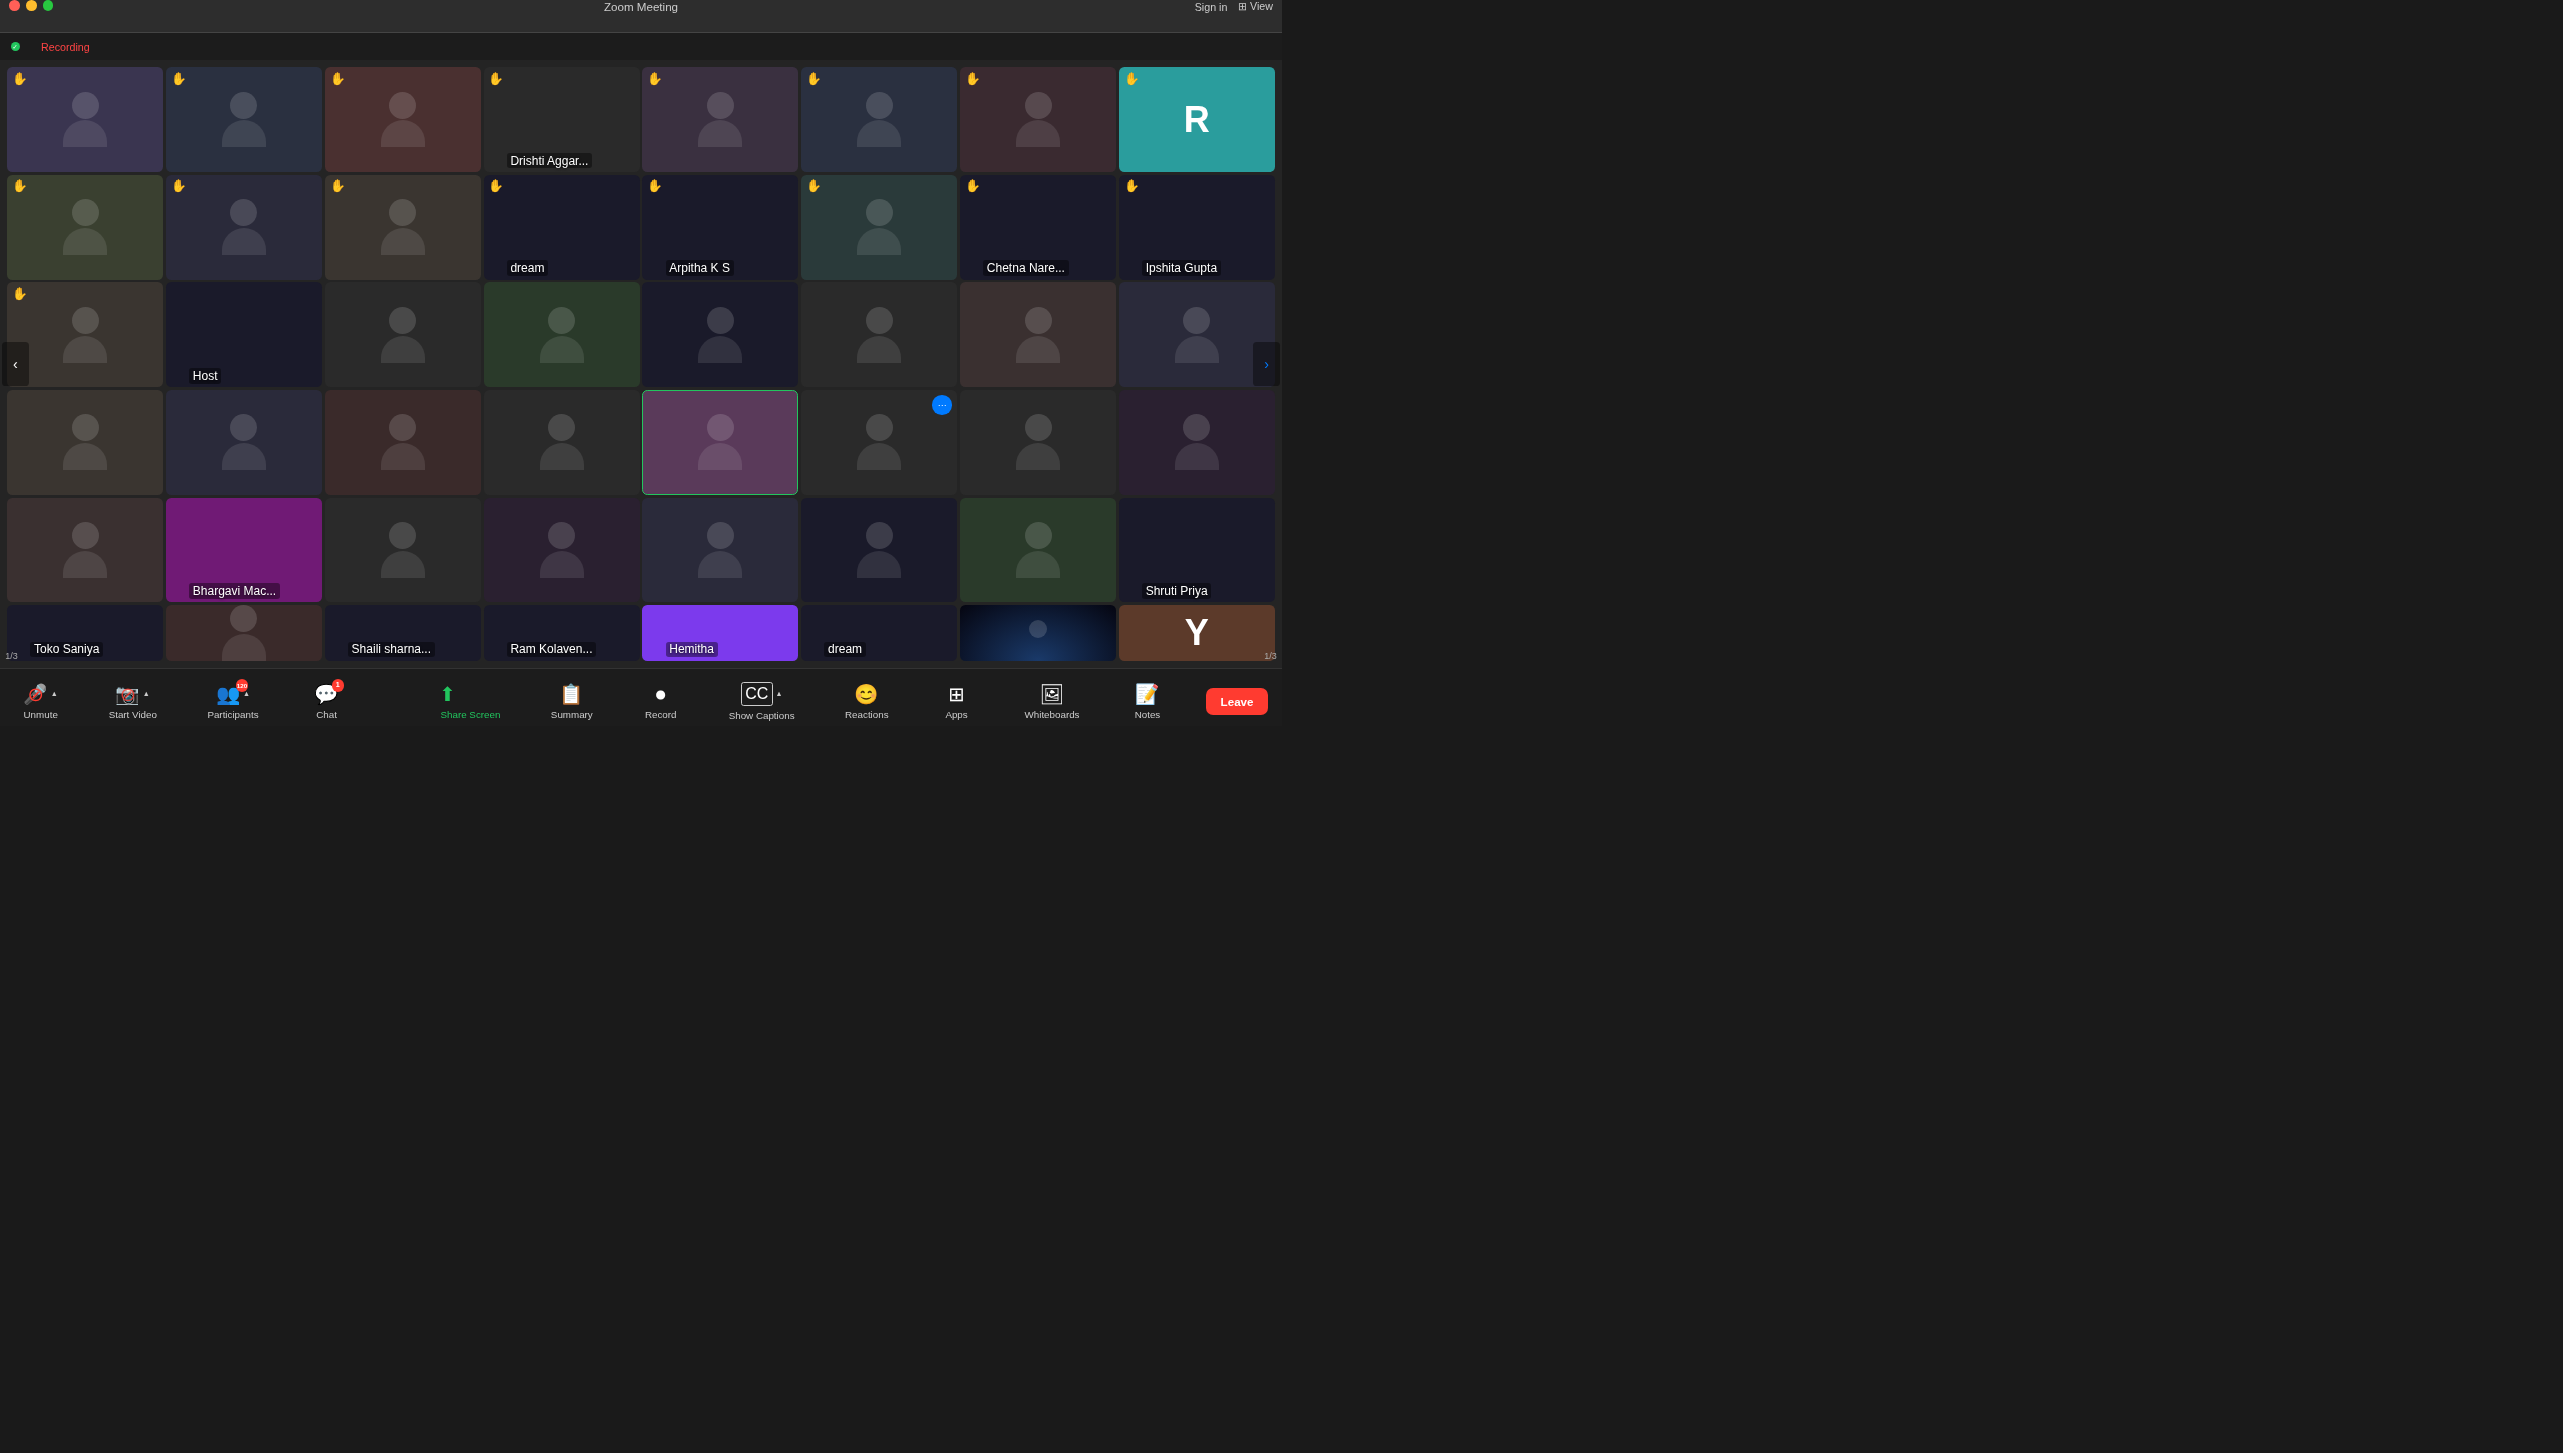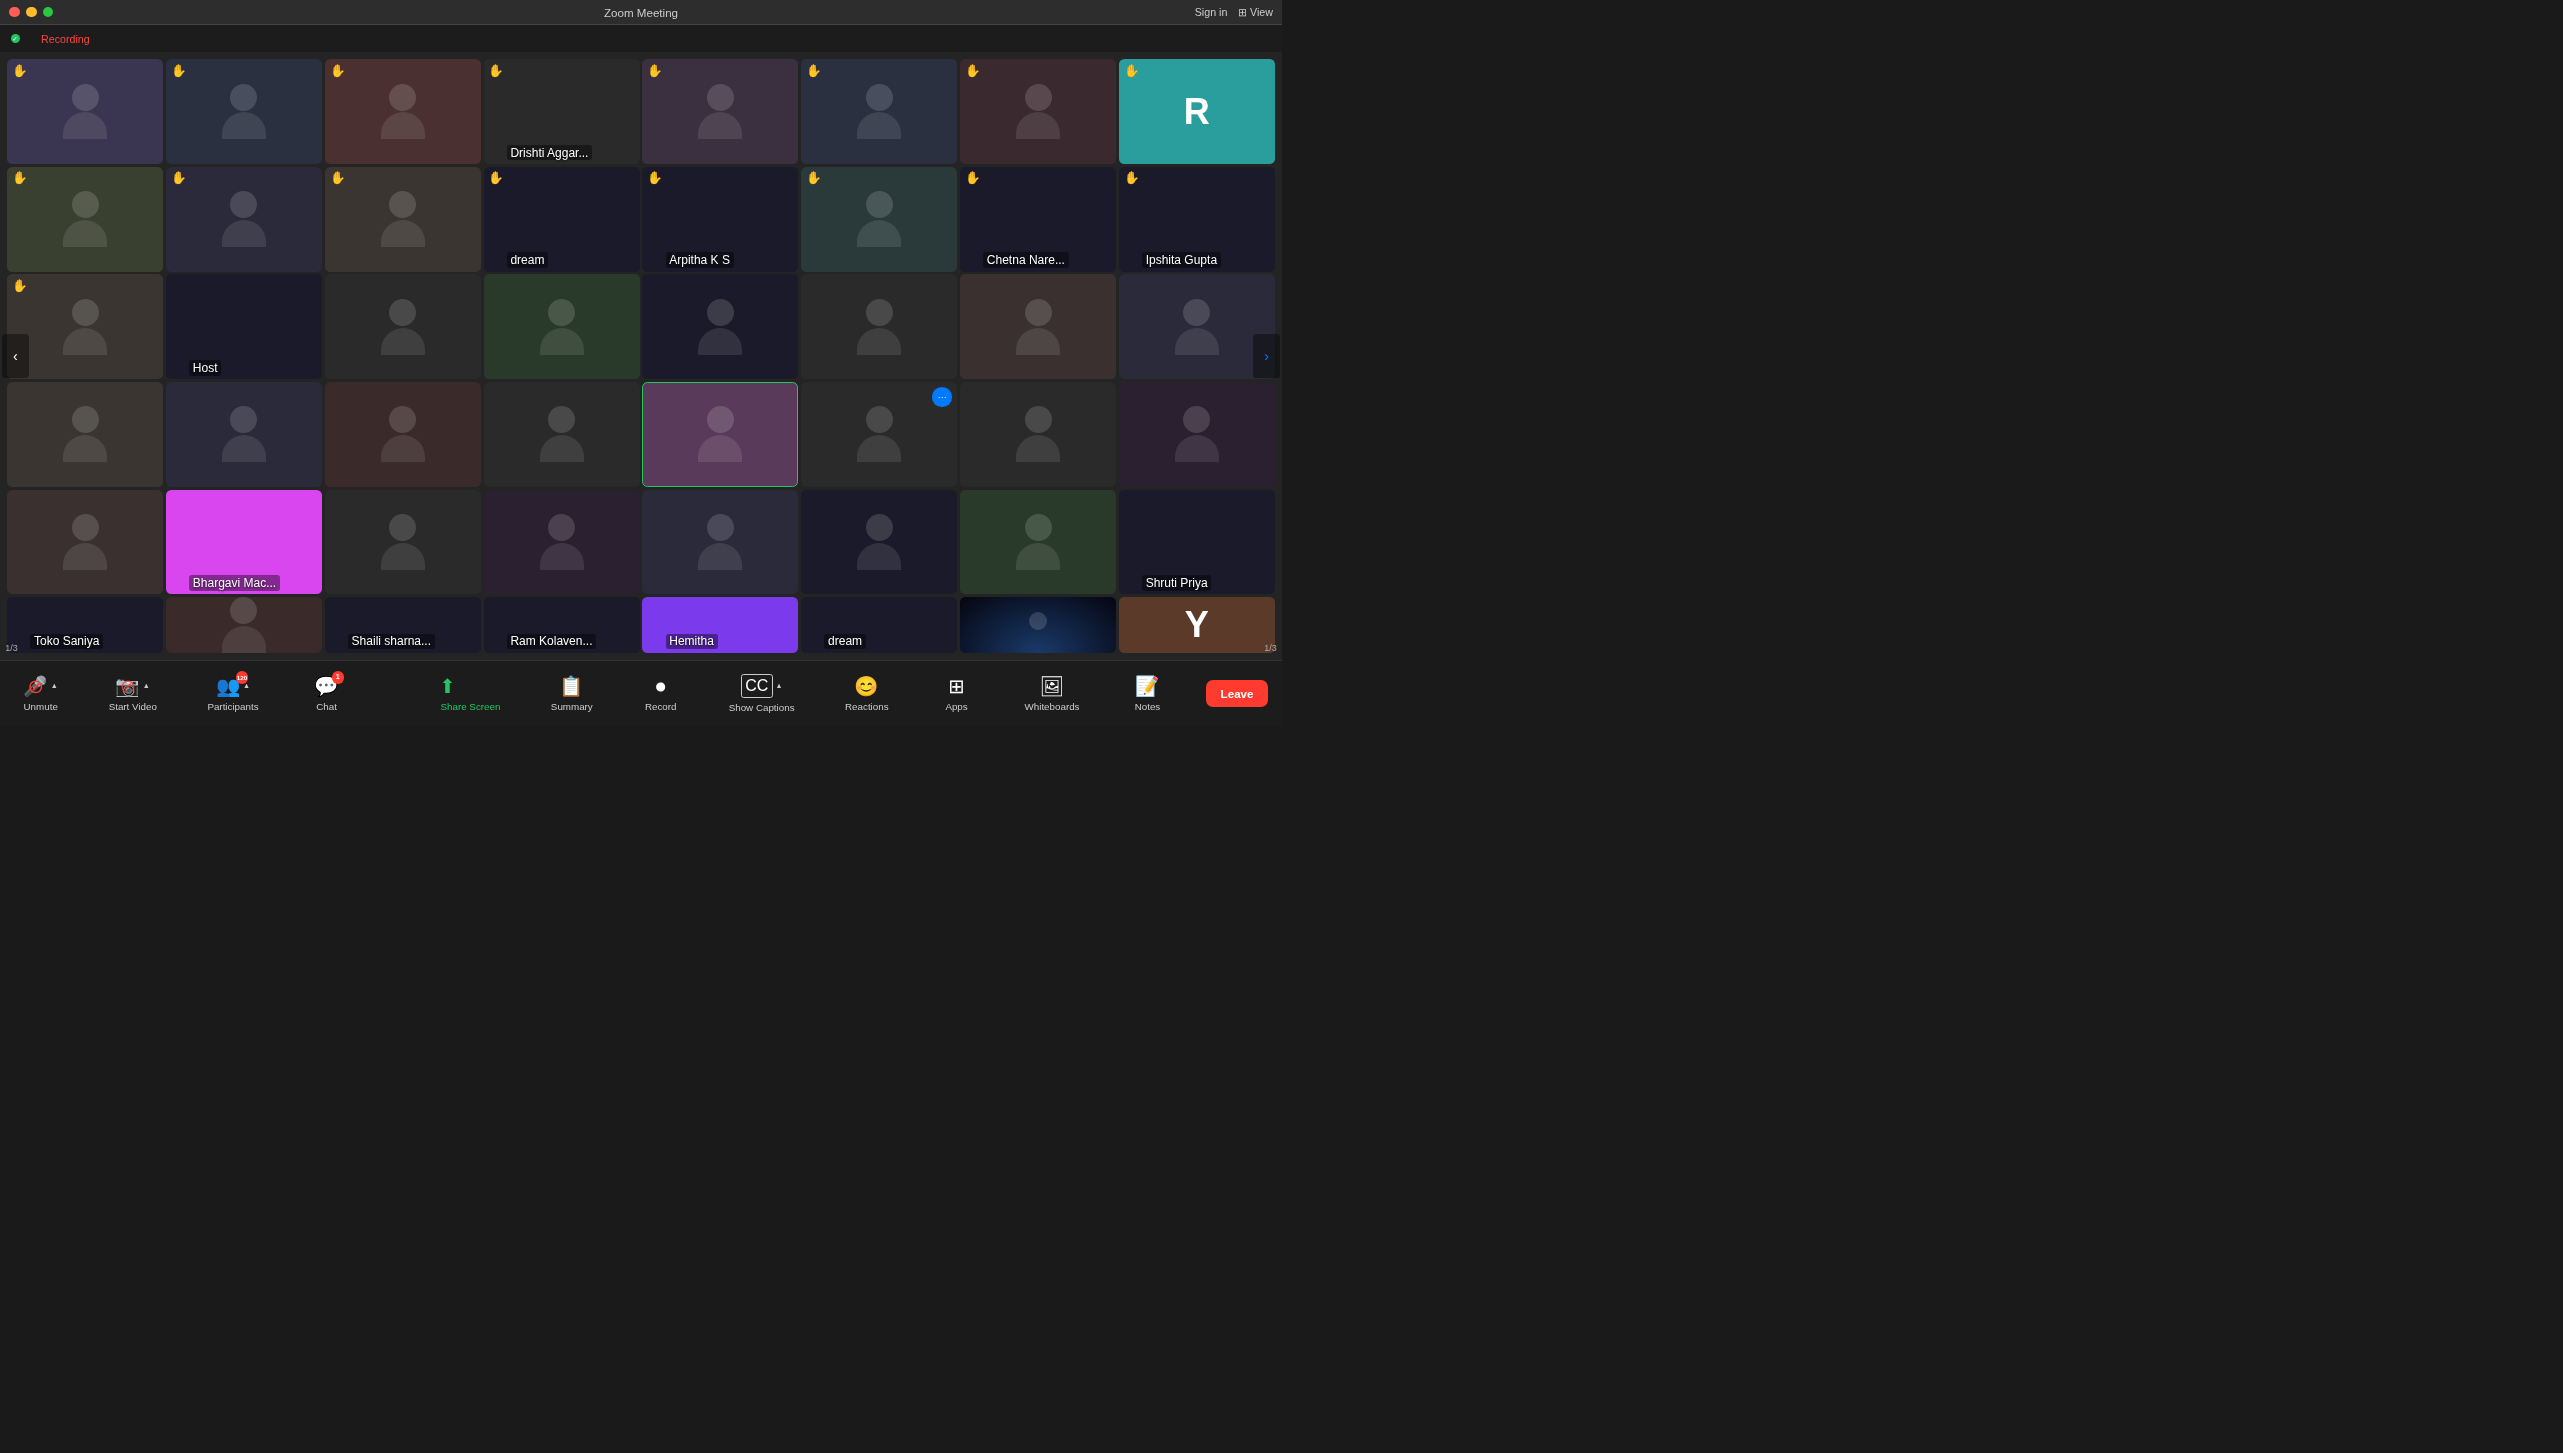--- a/index.html
+++ b/index.html
@@ -8,24 +8,24 @@
       height: 726px;
       background: #1a1a1a;
       font-family: -apple-system, BlinkMacSystemFont, 'Helvetica Neue', sans-serif;
       overflow: hidden;
       position: relative;
     }
 
     
     .title-bar {
       width: 100%;
-      height: 25px;
+      height: 33px;
       background: #2d2d2d;
       display: flex;
-      align-items: center;
+      align-items: flex-start;
       justify-content: center;
       position: relative;
       border-bottom: 0.9px solid #444;
     }
     .title-bar-title {
       font-size: 11.6px;
       color: #ccc;
       font-weight: 500;
     }
     .traffic-lights {
@@ -514,21 +514,21 @@
         </div>
     </div>
 
     <div class="participant-tile" style="background:#3a3030;">
       <div class="person-sim">
           <div class="person-head"></div>
           <div class="person-body"></div>
         </div>
     </div>
 
-    <div class="participant-tile" style="background:#d946ef;">
+    <div class="participant-tile" style="background:#701a75;">
       <span class="tile-name">Bhargavi Mac...</span>
     </div>
     <div class="participant-tile" style="background:#2a2a2a;">
       <div class="person-sim">
           <div class="person-head"></div>
           <div class="person-body"></div>
         </div>
     </div>
     <div class="participant-tile" style="background:#2a2030;">
       <div class="person-sim">

